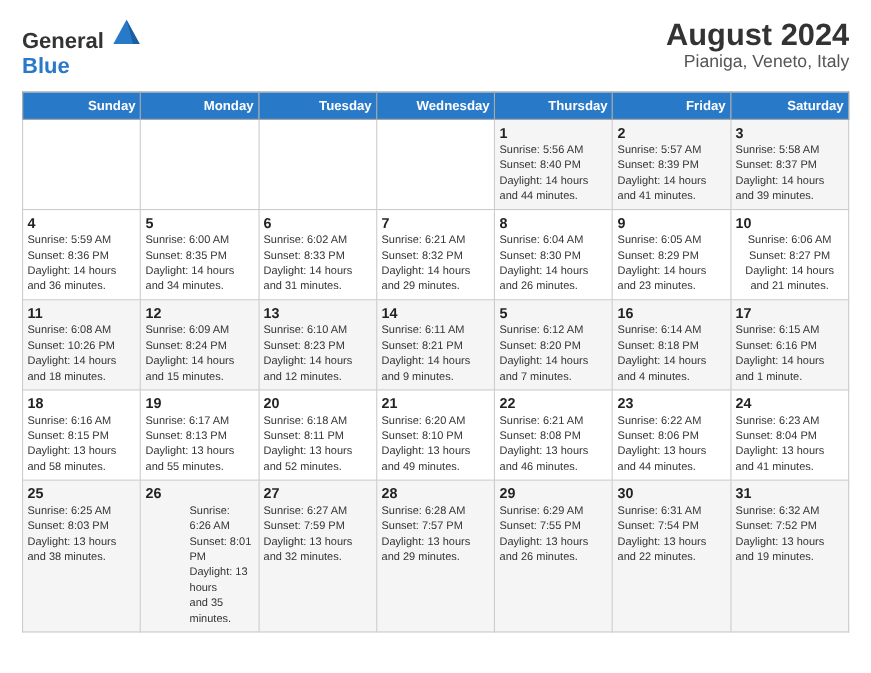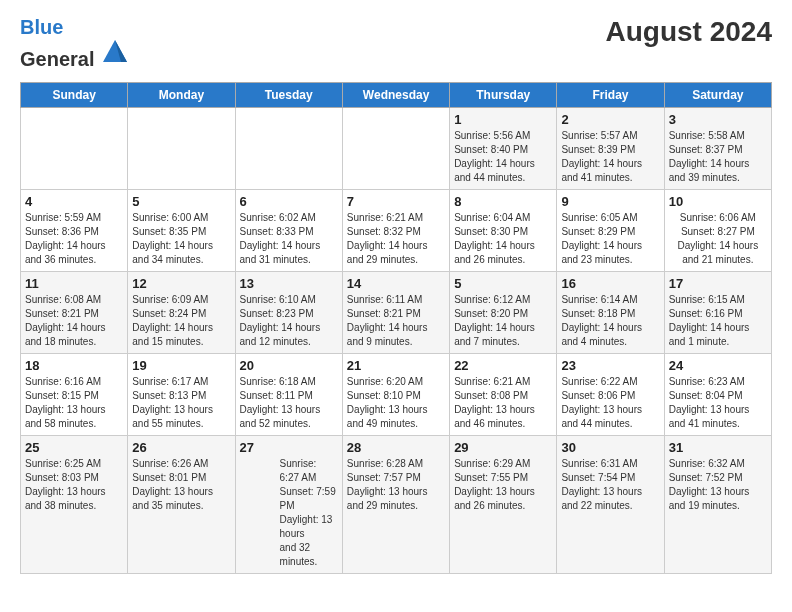--- a/index.html
+++ b/index.html
@@ -56,23 +56,23 @@
     table {
       width: 100%;
       border-collapse: collapse;
       table-layout: fixed;
     }
     thead tr th {
       background-color: #2979c9;
       color: #fff;
       font-size: 12px;
       font-weight: bold;
-      padding: 5px 20px;
+      padding: 5px 4px;
       border: 1px solid #aaa;
-      text-align: center;
+      text-align: right;
     }
     tbody tr td {
       border: 1px solid #ccc;
       vertical-align: top;
       padding: 4px 4px;
       font-size: 10px;
       color: #333;
       height: 82px;
       background: #fff;
     }
@@ -99,33 +99,34 @@
     }
   </style>
 </head>
 <body>
 
 <div class="page">
   <div class="header">
     <div class="logo">
       <div>
         <div>
-          <span class="logo-text-blue">Blue</span>
-        </div>
-        <div>
           <span class="logo-text-general">General</span>
           <svg class="logo-icon" viewBox="0 0 28 28">
             <polygon points="14,2 26,24 2,24" fill="#2979c9"></polygon>
             <polygon points="14,2 26,24 20,24" fill="#1a5fa0"></polygon>
           </svg>
         </div>
+        <div>
+          <span class="logo-text-blue">Blue</span>
+        </div>
       </div>
     </div>
     <div class="title-block">
       <div class="month-year">August 2024</div>
+      <div class="location">Pianiga, Veneto, Italy</div>
     </div>
   </div>
 
   <table>
     <thead>
       <tr>
         <th>Sunday</th>
         <th>Monday</th>
         <th>Tuesday</th>
         <th>Wednesday</th>
@@ -210,21 +211,21 @@
             <div class="cell-info" style="white-space: pre-line; text-align: center;">Sunrise: 6:06 AM
 Sunset: 8:27 PM
 Daylight: 14 hours
 and 21 minutes.</div>
           </td>
         </tr>
         <tr>
           <td>
             <span class="day-number">11</span>
             <div class="cell-info" style="white-space: pre-line;">Sunrise: 6:08 AM
-Sunset: 8:21 PM
+Sunset: 10:26 PM
 Daylight: 14 hours
 and 18 minutes.</div>
           </td>
           <td>
             <span class="day-number">12</span>
             <div class="cell-info" style="white-space: pre-line;">Sunrise: 6:09 AM
 Sunset: 8:24 PM
 Daylight: 14 hours
 and 15 minutes.</div>
           </td>
@@ -318,28 +319,28 @@
         <tr>
           <td>
             <span class="day-number">25</span>
             <div class="cell-info" style="white-space: pre-line;">Sunrise: 6:25 AM
 Sunset: 8:03 PM
 Daylight: 13 hours
 and 38 minutes.</div>
           </td>
           <td>
             <span class="day-number">26</span>
-            <div class="cell-info" style="white-space: pre-line;">Sunrise: 6:26 AM
+            <div class="cell-info" style="white-space: pre-line; margin-left: 40px;">Sunrise: 6:26 AM
 Sunset: 8:01 PM
 Daylight: 13 hours
 and 35 minutes.</div>
           </td>
           <td>
             <span class="day-number">27</span>
-            <div class="cell-info" style="white-space: pre-line; margin-left: 40px;">Sunrise: 6:27 AM
+            <div class="cell-info" style="white-space: pre-line;">Sunrise: 6:27 AM
 Sunset: 7:59 PM
 Daylight: 13 hours
 and 32 minutes.</div>
           </td>
           <td>
             <span class="day-number">28</span>
             <div class="cell-info" style="white-space: pre-line;">Sunrise: 6:28 AM
 Sunset: 7:57 PM
 Daylight: 13 hours
 and 29 minutes.</div>

